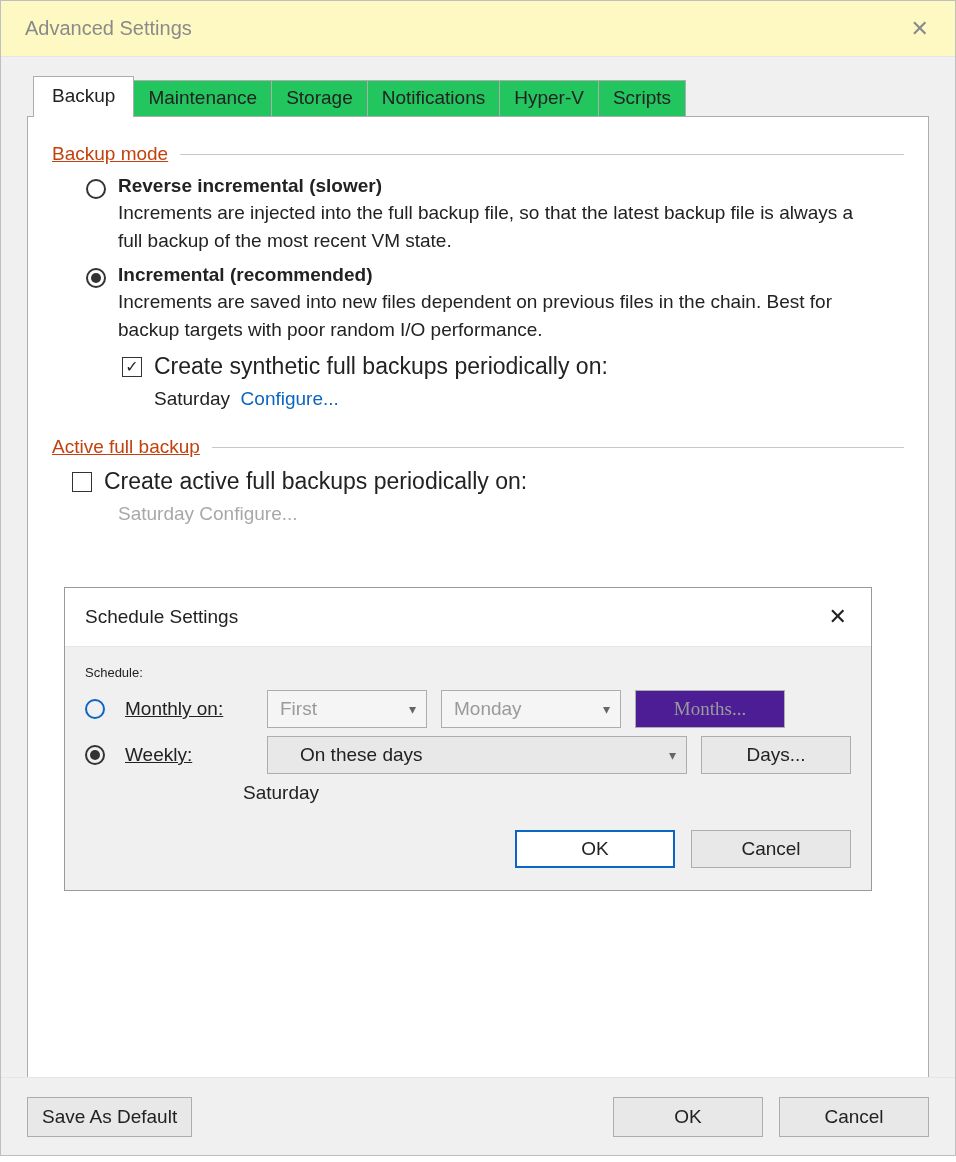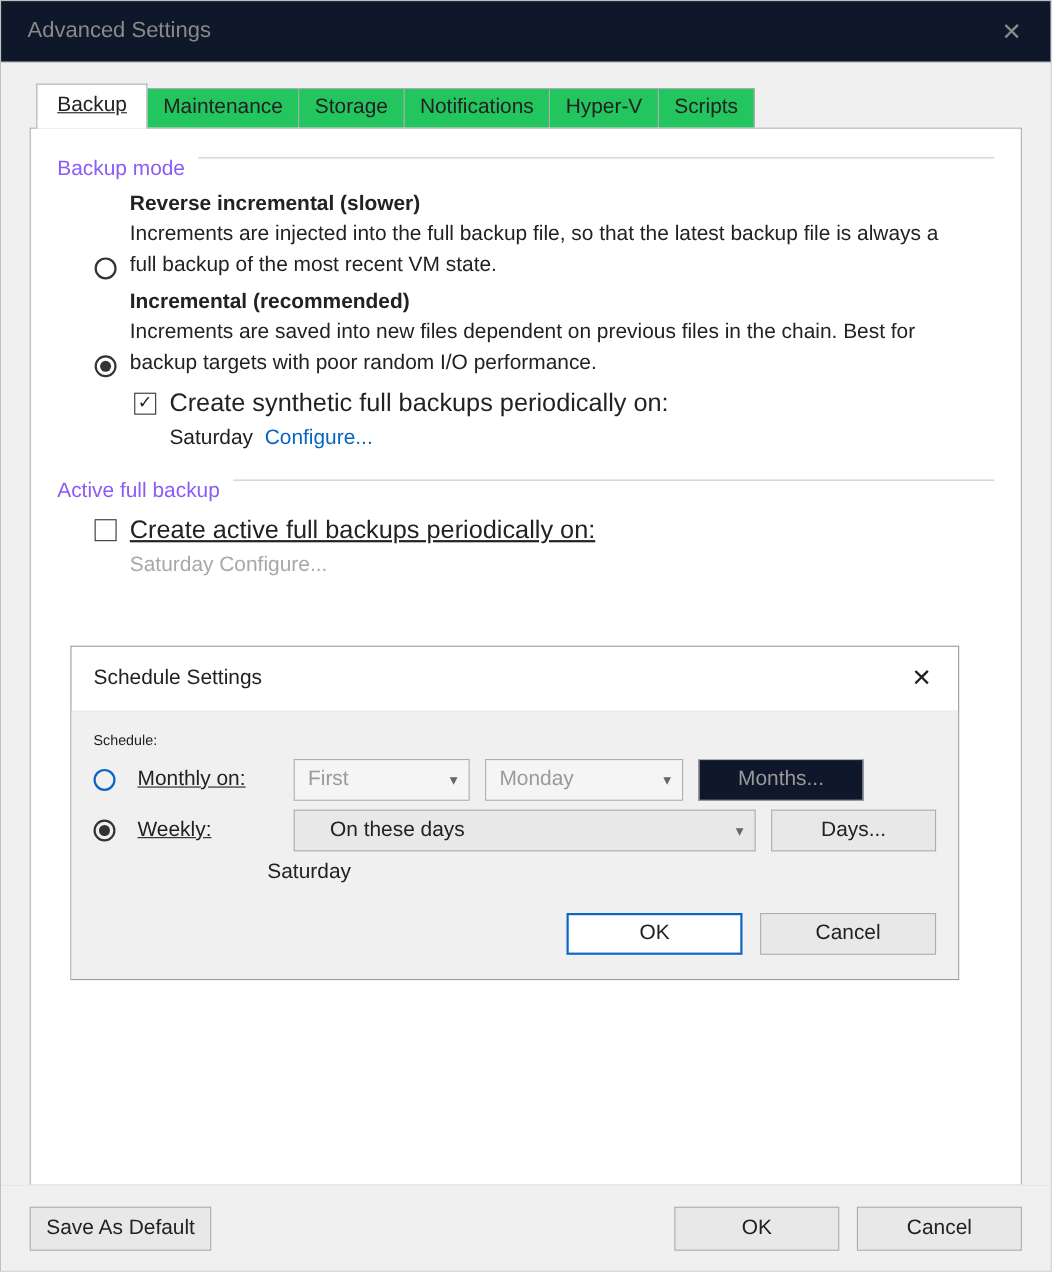--- a/index.html
+++ b/index.html
@@ -20,21 +20,21 @@
     background: #fff;
     position: relative;
   }
   .titlebar {
     height: 56px;
     display: flex;
     align-items: center;
     justify-content: space-between;
     padding: 0 18px 0 24px;
     border-bottom: 1px solid #e5e5e5;
-    background: #0f172a;
+    background: #fef9c3;
   }
   .titlebar .title {
     color: #8a8a8a;
     font-size: 20px;
   }
   .close-x {
     font-size: 22px;
     color: #8a8a8a;
     padding: 4px 8px;
     cursor: default;
@@ -59,44 +59,45 @@
     color: #222;
     position: relative;
     top: 1px;
   }
   .tab + .tab { margin-left: -1px; }
   .tab.active {
     background: #fff;
     z-index: 2;
     padding: 8px 18px 10px 18px;
     top: 1px;
-    text-decoration: underline;
   }
   .tabpage {
     border: 1px solid #adadad;
     background: #fff;
     height: 962px;
     padding: 22px 24px;
     position: relative;
   }
   .fieldset-label {
     font-size: 19px;
-    color: #8b5cf6;
-    display: flex;
+    color: #c2410c;
+    display: flex;
+    align-items: center;
     margin: 4px 0 10px 0;
+    text-decoration: underline;
   }
   .fieldset-label .line {
     flex: 1;
     height: 1px;
     background: #c8c8c8;
     margin-left: 12px;
   }
   .option-row {
     display: flex;
-    align-items: flex-end;
+    align-items: flex-start;
     margin: 10px 0 2px 34px;
   }
   .radio {
     width: 20px; height: 20px;
     border: 2px solid #333;
     border-radius: 50%;
     margin-top: 4px;
     margin-right: 12px;
     flex: none;
     position: relative;
@@ -135,21 +136,21 @@
   }
   .checkbox.checked::after { content: "✓"; }
   .cb-label { font-size: 23px; }
   .sub-line {
     margin: 8px 0 0 102px;
     font-size: 19px;
   }
   .link { color: #0a66c2; cursor: pointer; }
   .disabled, .disabled * { color: #a8a8a8 !important; }
   .active-fb-section { margin-top: 26px; }
-  .active-fb-section .checkbox-row { margin-left: 34px; text-decoration: underline; }
+  .active-fb-section .checkbox-row { margin-left: 20px; }
   .active-fb-section .sub-line { margin-left: 66px; }
 
   
   .inner-dialog {
     position: absolute;
     left: 36px;
     right: 56px;
     top: 470px;
     border: 1px solid #9a9a9a;
     background: #fff;
@@ -192,21 +193,21 @@
   .btn {
     border: 1px solid #adadad;
     background: #e8e8e8;
     height: 38px;
     display: flex;
     align-items: center;
     justify-content: center;
     font-size: 19px;
     padding: 0 18px;
   }
-  .btn.dis { color: #9a9a9a; background: #0f172a; }
+  .btn.dis { color: #9a9a9a; background: #4c1d95; font-family: Liberation Serif, serif; }
   .weekly-combo {
     flex: 1;
     background: #e8e8e8;
     padding-left: 32px;
   }
   .weekly-day {
     margin: 6px 0 0 158px;
     font-size: 19px;
   }
   .inner-buttons {

